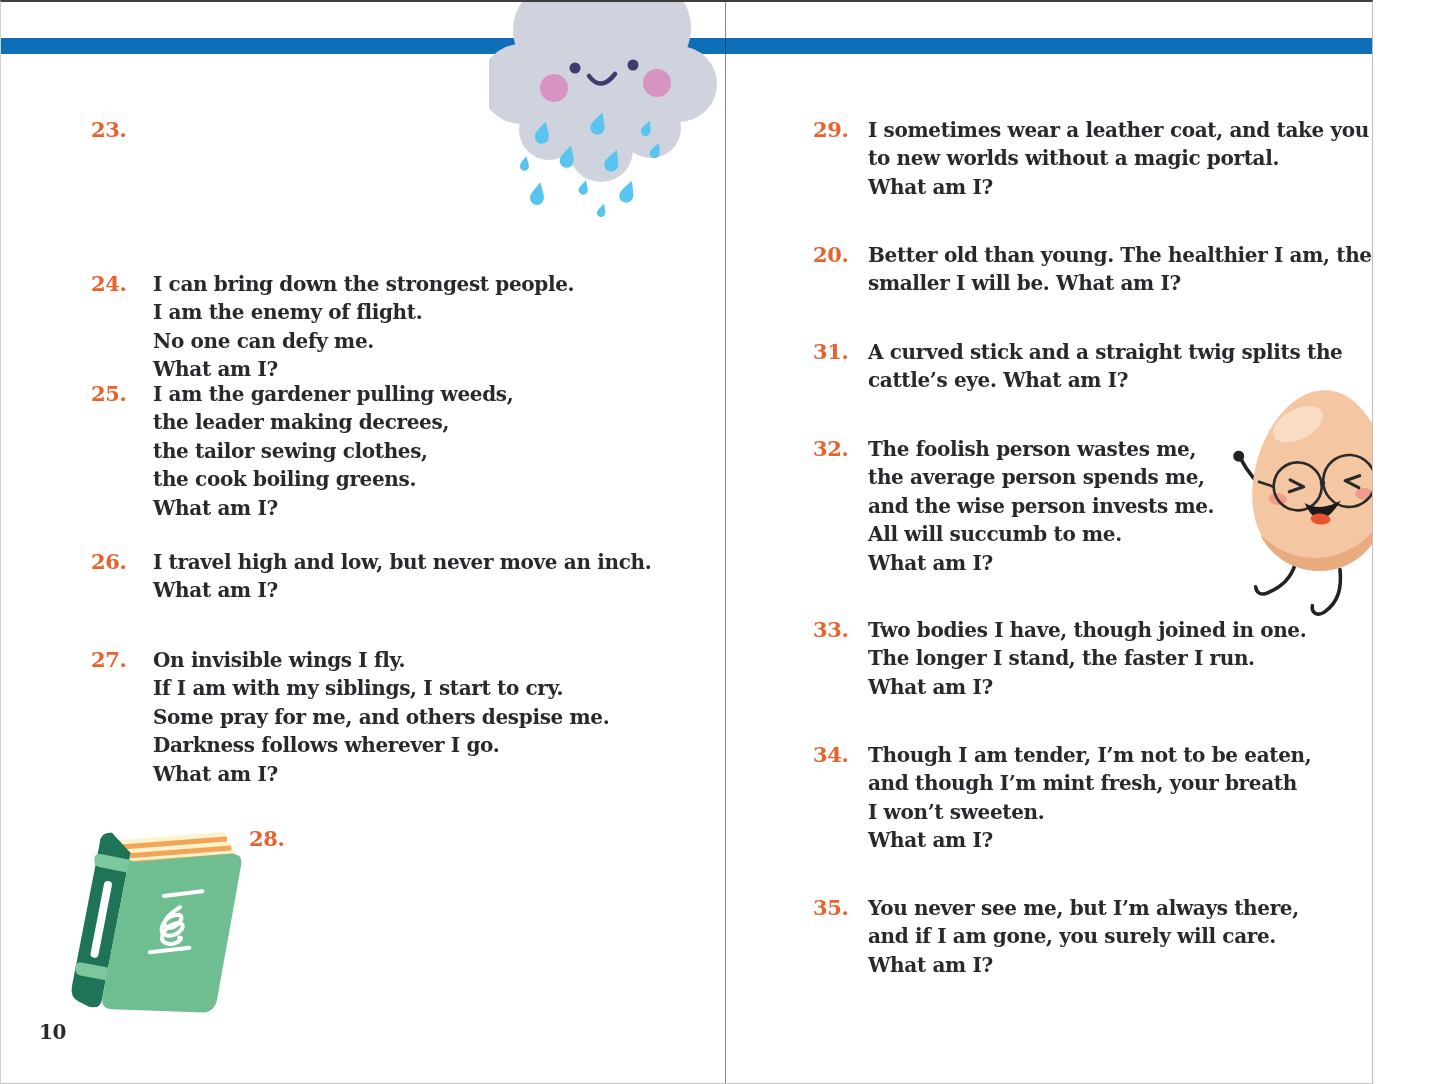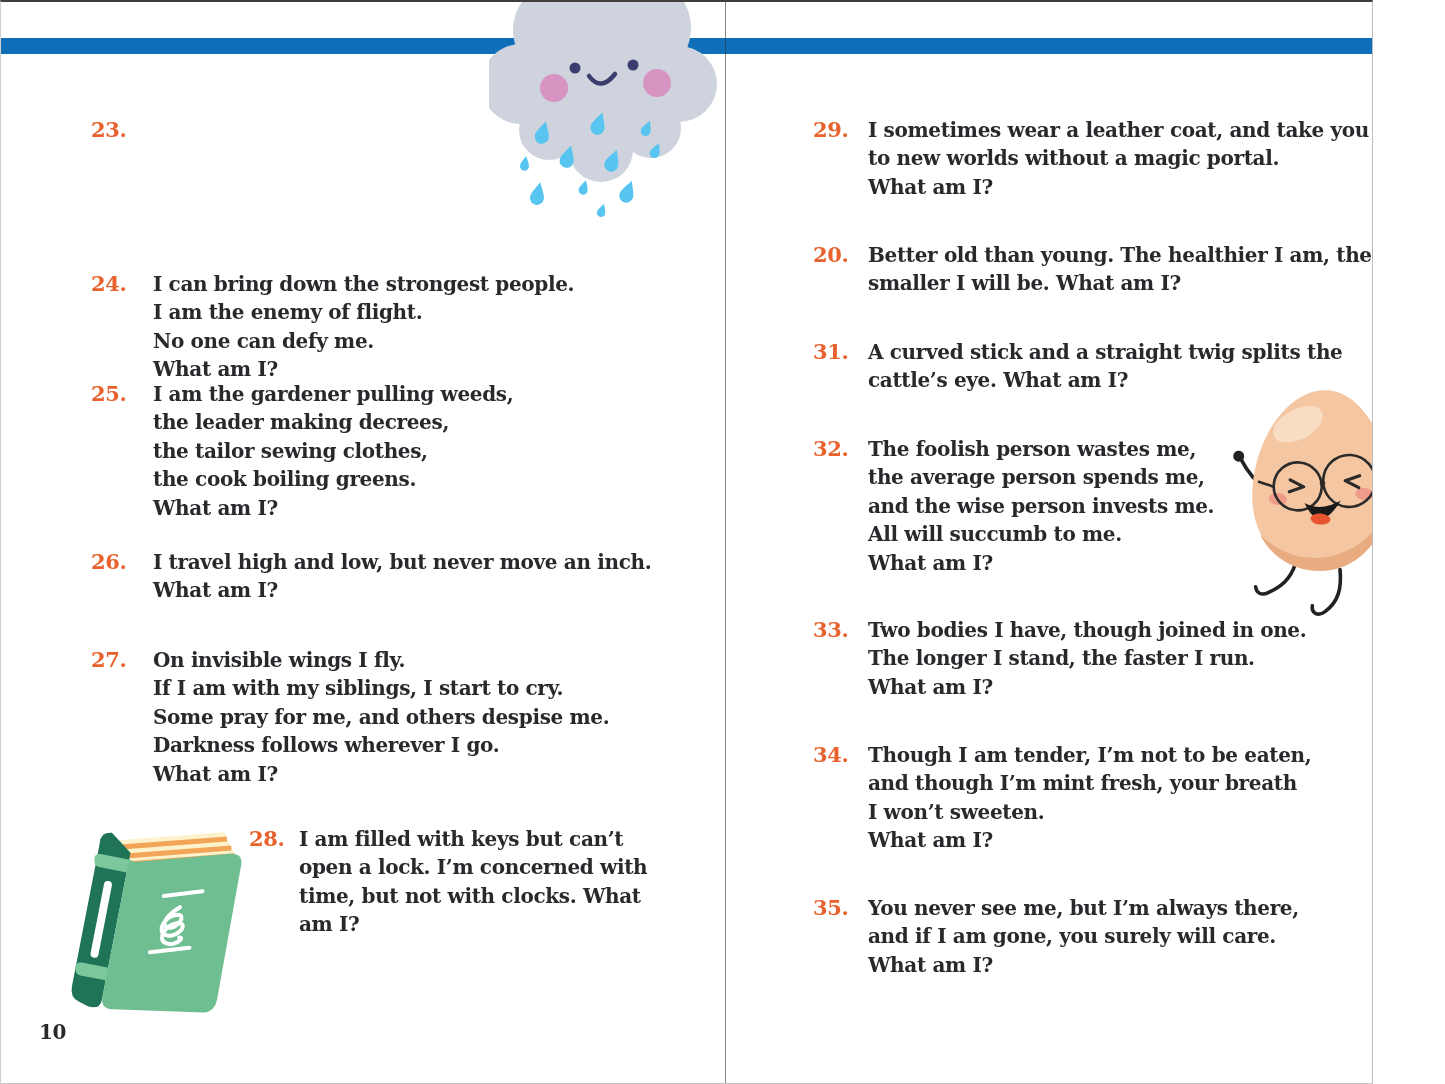--- a/index.html
+++ b/index.html
@@ -88,24 +88,20 @@
       <span class="num">27.</span>
       <div class="text">On invisible wings I fly.
 If I am with my siblings, I start to cry.
 Some pray for me, and others despise me.
 Darkness follows wherever I go.
 What am I?</div>
     </div>
 
     <div class="riddle" style="left:248px;top:823px;">
       <span class="num" style="width:50px;">28.</span>
-      <div class="text">I am filled with keys but can’t
-open a lock. I’m concerned with
-time, but not with clocks. What
-am I?</div>
     </div>
 
     <div class="pagenum" style="left:38px;top:1018px;">10</div>
   </section>
 
   <section class="page page-right">
 
     <div class="riddle" style="left:812px;top:114px;justify-content:flex-end;">
       <span class="num">29.</span>
       <div class="text">I sometimes wear a leather coat, and take you

